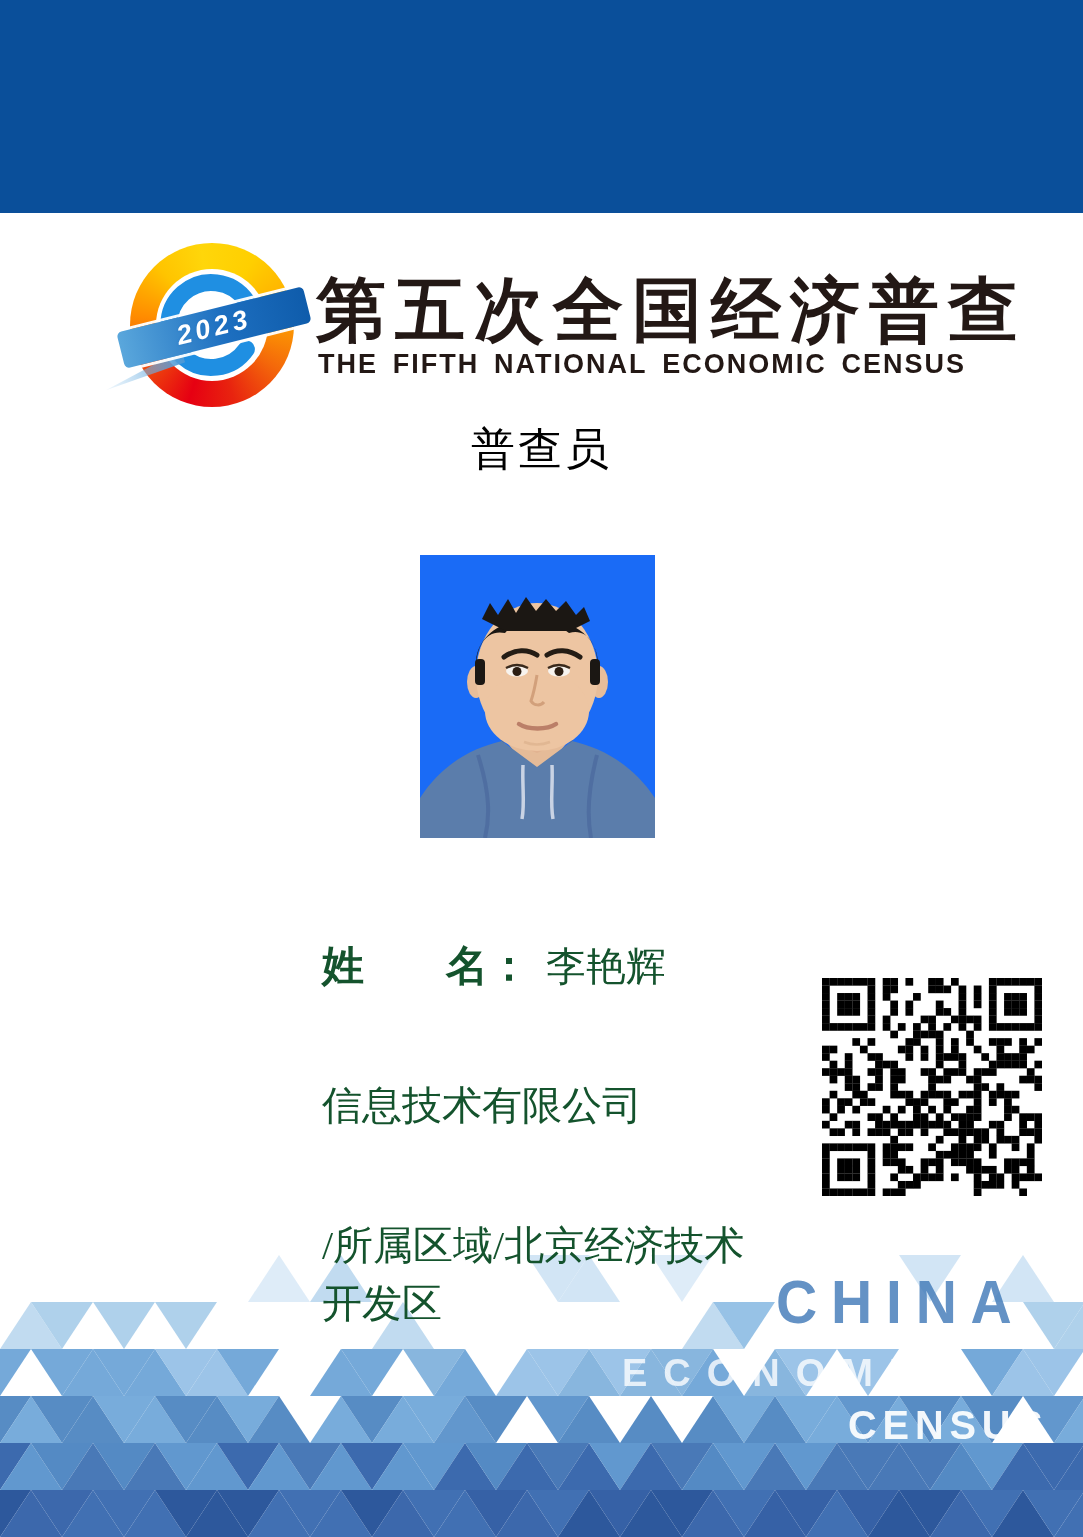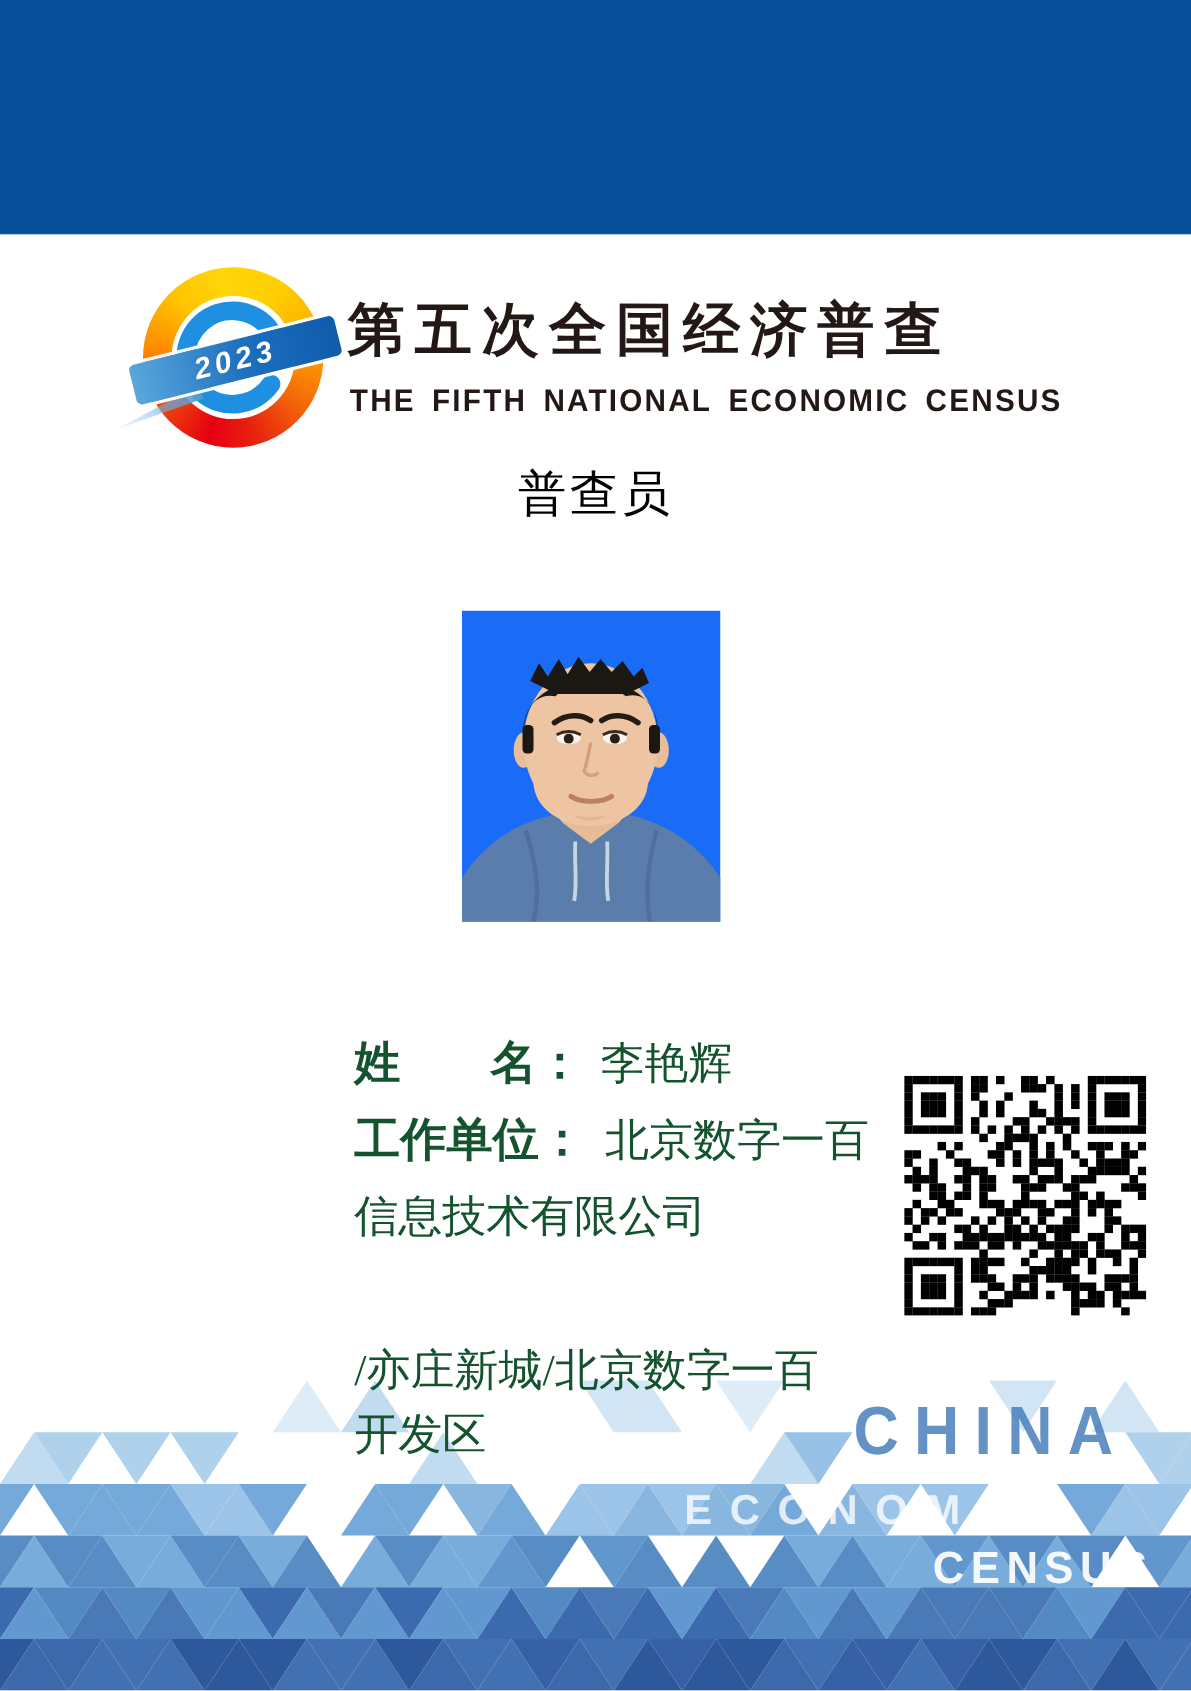--- a/index.html
+++ b/index.html
@@ -32,21 +32,21 @@
   }
   #logo-banner span{
     font-family:"Liberation Sans",sans-serif;font-weight:bold;font-style:italic;
     font-size:27px;color:#ffffff;letter-spacing:4px;
     text-shadow:0 0 2px #1d6fc0;
   }
   #logo-tail{position:absolute;left:-28px;top:118px;transform:rotate(-16deg);}
 
   
   #title-cn{
-    left:316px;top:272px;width:660px;font-weight:bold;font-size:52px;line-height:1.1;
+    left:316px;top:272px;width:660px;font-weight:bold;font-size:70px;line-height:1.1;
     letter-spacing:9px;color:#231815;font-family:"Liberation Serif",serif;white-space:nowrap;
   }
   #title-en{
     left:318px;top:348px;width:648px;display:flex;justify-content:space-between;
     font-family:"Liberation Sans",sans-serif;font-weight:bold;font-size:27px;
     color:#231815;letter-spacing:2px;transform:scaleY(1.05);transform-origin:top left;
   }
 
   
   #role-title{
@@ -168,28 +168,25 @@
       <path d="M117,120 C115,132 113,140 111,146 C114,151 121,151 124,147" fill="none" stroke="#d2a07b" stroke-width="3"></path>
 
       <path d="M99,169 C108,175 127,175 136,169" fill="none" stroke="#bb7f68" stroke-width="4.5" stroke-linecap="round"></path>
       <path d="M104,187 Q117,192 130,187" fill="none" stroke="#d9ad88" stroke-width="2.5" opacity="0.6"></path>
     </svg>
   </div>
 
   <div class="abs info-line" id="line-name">
     <span class="lab">姓</span><span class="gap"></span><span class="lab">名：</span><span class="val">李艳辉</span>
   </div>
-  <div class="abs info-line" id="line-work1">
-    <span class="lab">工作单位：</span><span class="val">北京数字一百</span>
-  </div>
   <div class="abs info-line" id="line-work2">
     <span class="val">信息技术有限公司</span>
   </div>
   <div class="abs info-line" id="line-region2">
-    <span class="val">/亦庄新城/北京数字一百</span>
+    <span class="val">/所属区域/北京经济技术</span>
   </div>
   <div class="abs info-line" id="line-region3">
     <span class="val">开发区</span>
   </div>
 
   <svg class="abs" id="qr" width="220" height="218" viewBox="0 0 220 218">
       <rect x="0.00" y="0.00" width="7.74" height="7.67" fill="#000000"></rect>
       <rect x="7.59" y="0.00" width="7.74" height="7.67" fill="#000000"></rect>
       <rect x="15.17" y="0.00" width="7.74" height="7.67" fill="#000000"></rect>
       <rect x="22.76" y="0.00" width="7.74" height="7.67" fill="#000000"></rect>

